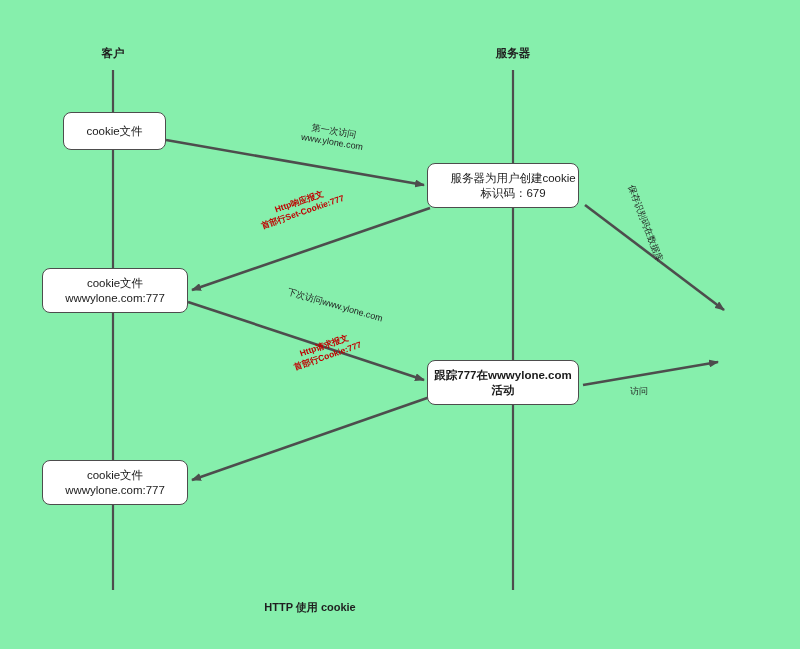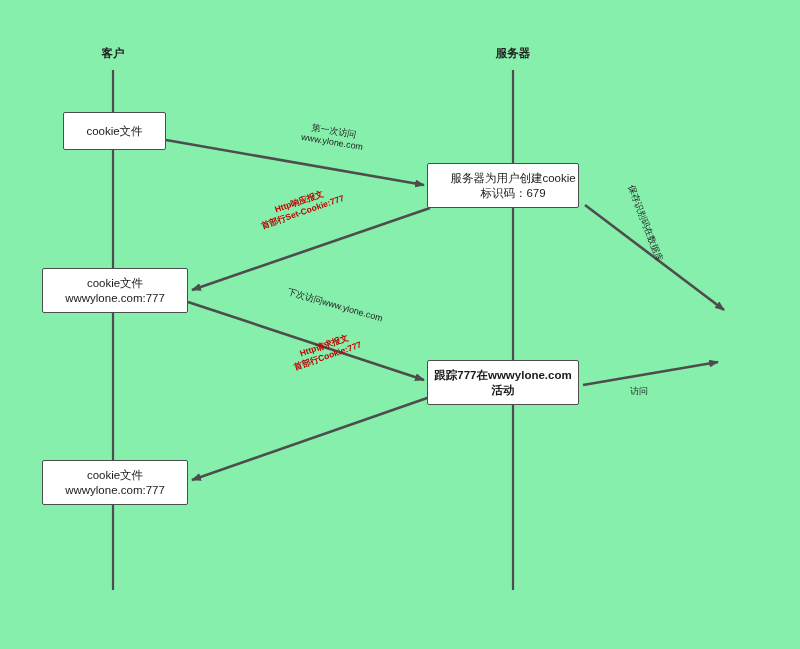--- a/index.html
+++ b/index.html
@@ -20,21 +20,21 @@
     left: 0;
     top: 0;
     width: 800px;
     height: 649px;
   }
   .node-box {
     position: absolute;
     box-sizing: border-box;
     background: #ffffff;
     border: 1.6px solid #4d4d4d;
-    border-radius: 2px;
+    border-radius: 8px;
     display: flex;
     flex-direction: column;
     align-items: center;
     justify-content: center;
     color: #1a1a1a;
     font-size: 11.5px;
     line-height: 15px;
     text-align: center;
     white-space: nowrap;
   }
@@ -164,14 +164,15 @@
 
   <div class="edge-label red" style="left:264px; top:340px; width:124px; transform:rotate(-19deg);">
     <div>Http请求报文</div>
     <div>首部行Cookie:777</div>
   </div>
 
   <div class="edge-label plain" style="left:615px; top:386px; width:48px;">
     <div>访问</div>
   </div>
 
+  <div class="caption" style="left:215px; top:600px; width:190px;">HTTP 使用 cookie</div>
 
 </div>
 
 </body></html>

